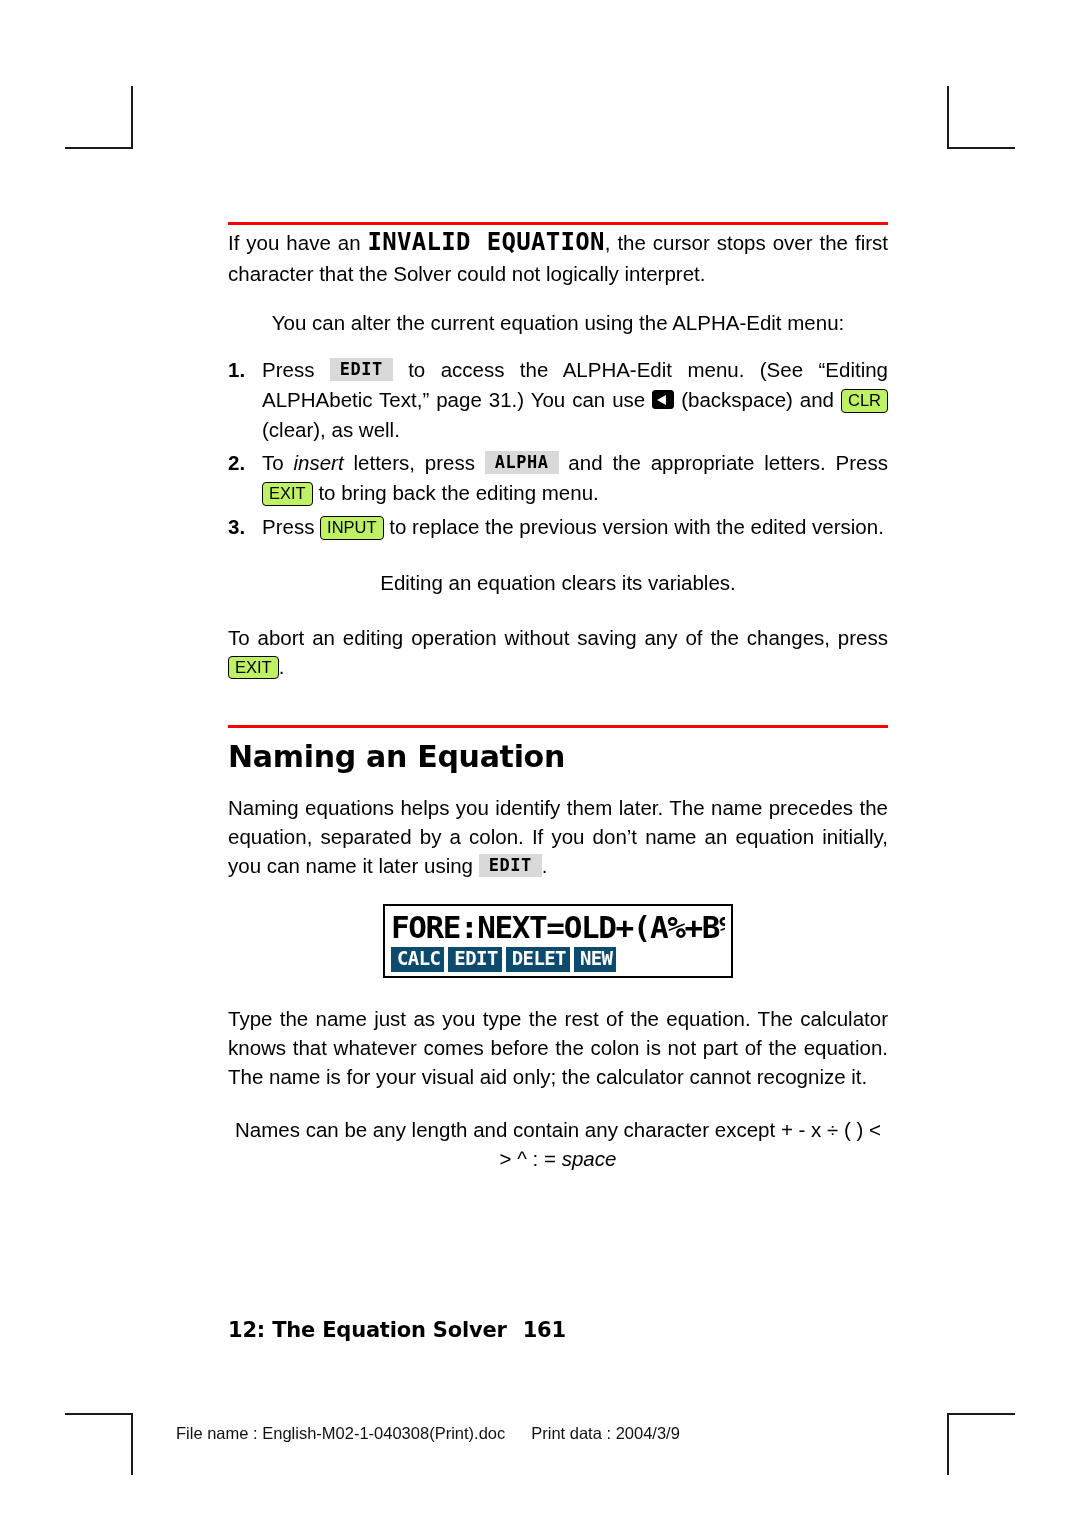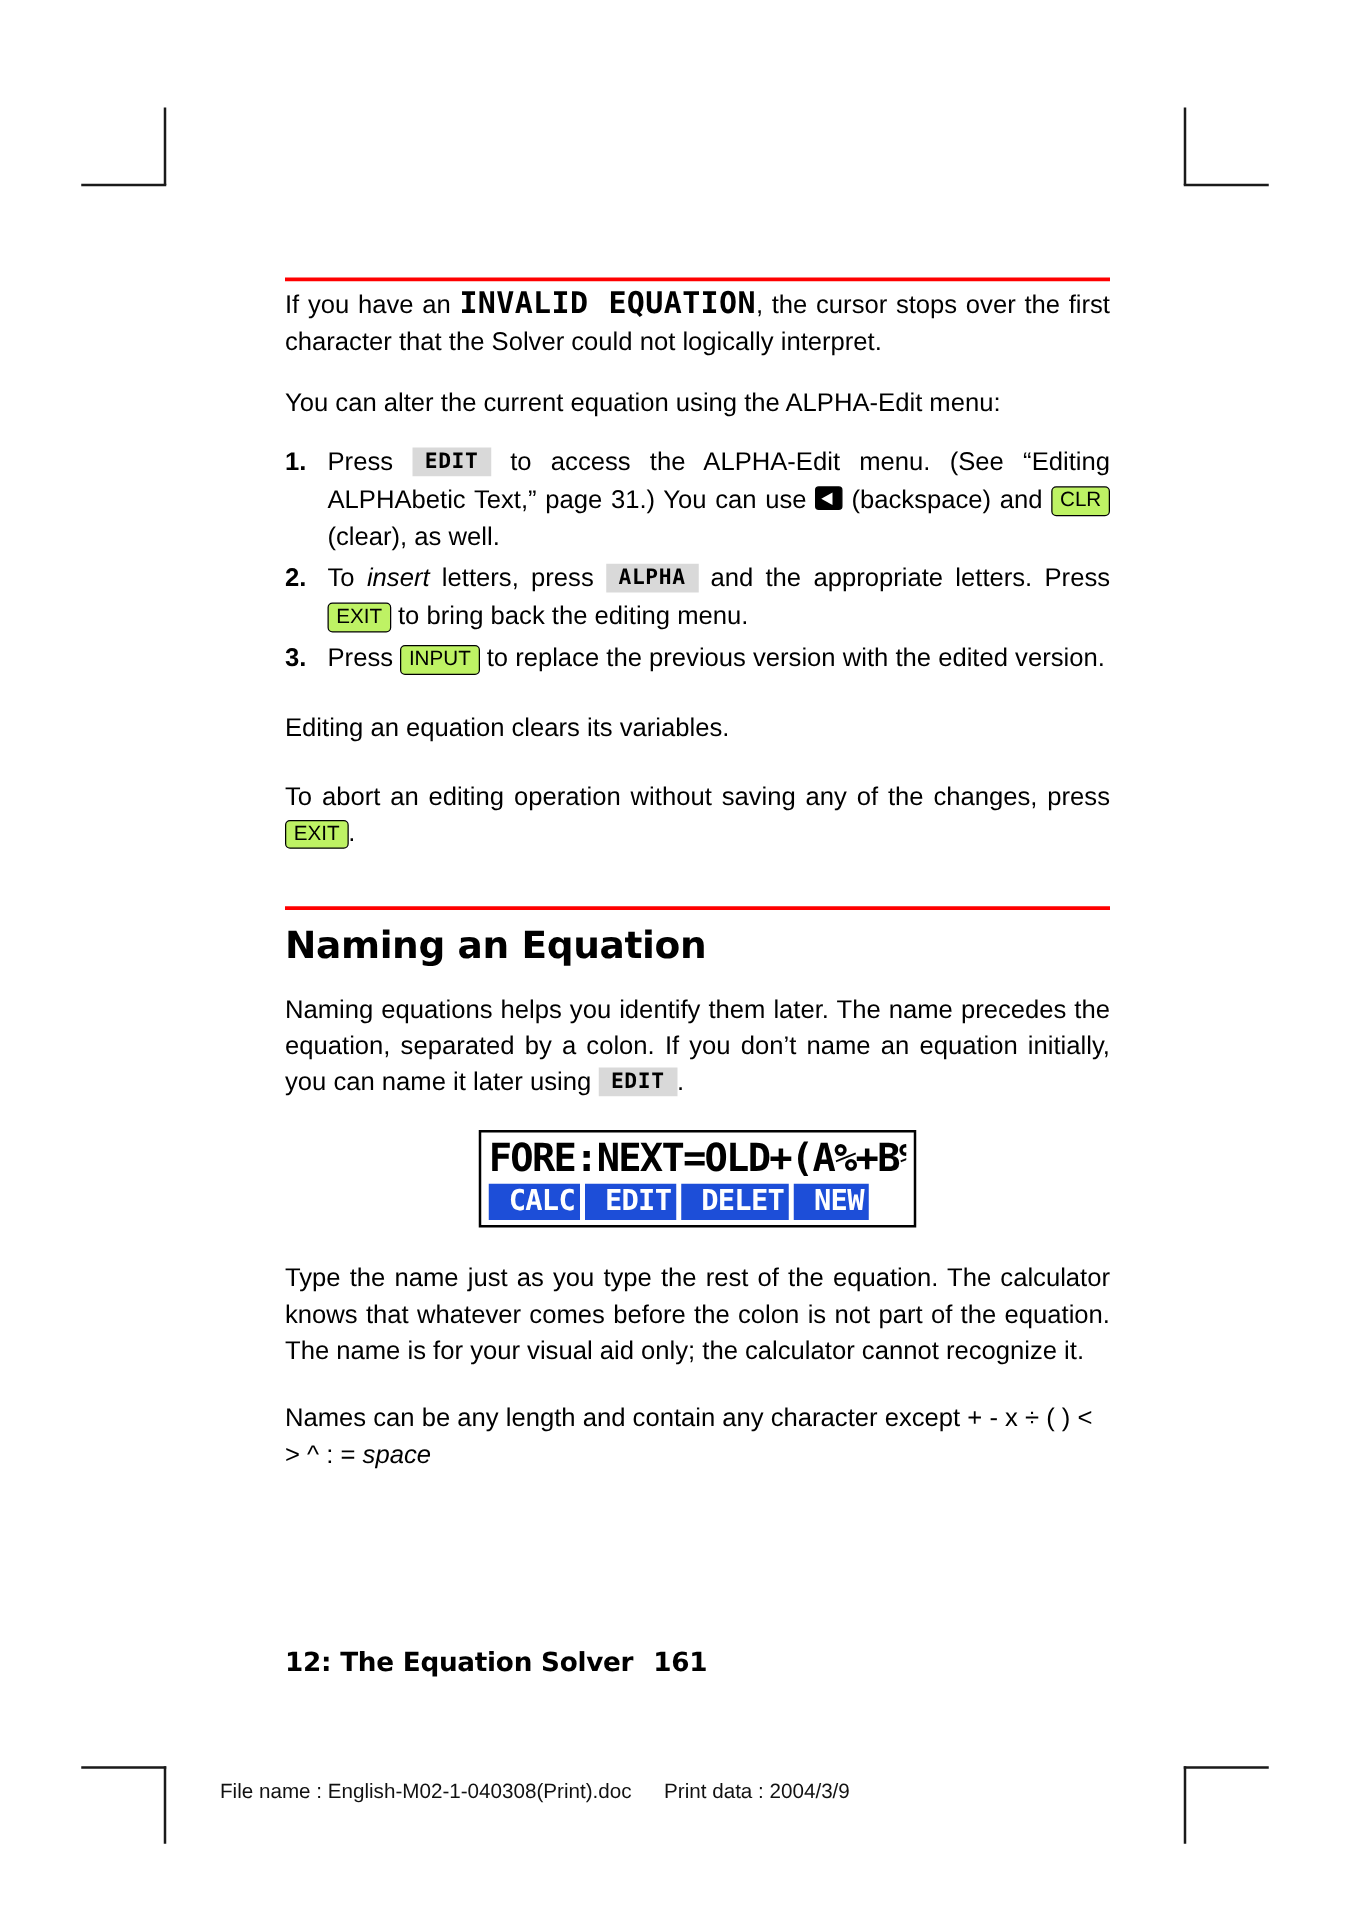--- a/index.html
+++ b/index.html
@@ -53,21 +53,21 @@
     line-height: 1.1;
   }
 
   p.body-text {
     font-size: 20.5px;
     line-height: 1.42;
     margin: 0 0 10px 0;
     text-align: justify;
     text-justify: inter-word;
   }
-  p.no-justify { text-align: left; }
+  p.no-justify { text-align: center; }
 
   
   ol.steps {
     list-style: none;
     margin: 0;
     padding: 0;
   }
   ol.steps li {
     position: relative;
     padding-left: 34px;
@@ -160,27 +160,27 @@
     line-height: 1.05;
     white-space: nowrap;
     overflow: hidden;
   }
   .lcd-menu {
     display: flex;
     gap: 4px;
     margin-top: 3px;
   }
   .lcd-menu .mkey {
-    background: #1d4ed8;
+    background: #0c4a6e;
     color: #fff;
     font-family: "DejaVu Sans Mono", monospace;
-    font-size: 23px;
+    font-size: 19px;
     font-weight: bold;
     letter-spacing: -0.6px;
-    padding: 1px 4px 2px 16px;
+    padding: 1px 4px 2px 6px;
     line-height: 1.15;
   }
 
   
   .page-footer {
     position: absolute;
     left: 228px;
     top: 1318px;
     width: 660px;
     text-align: left;

